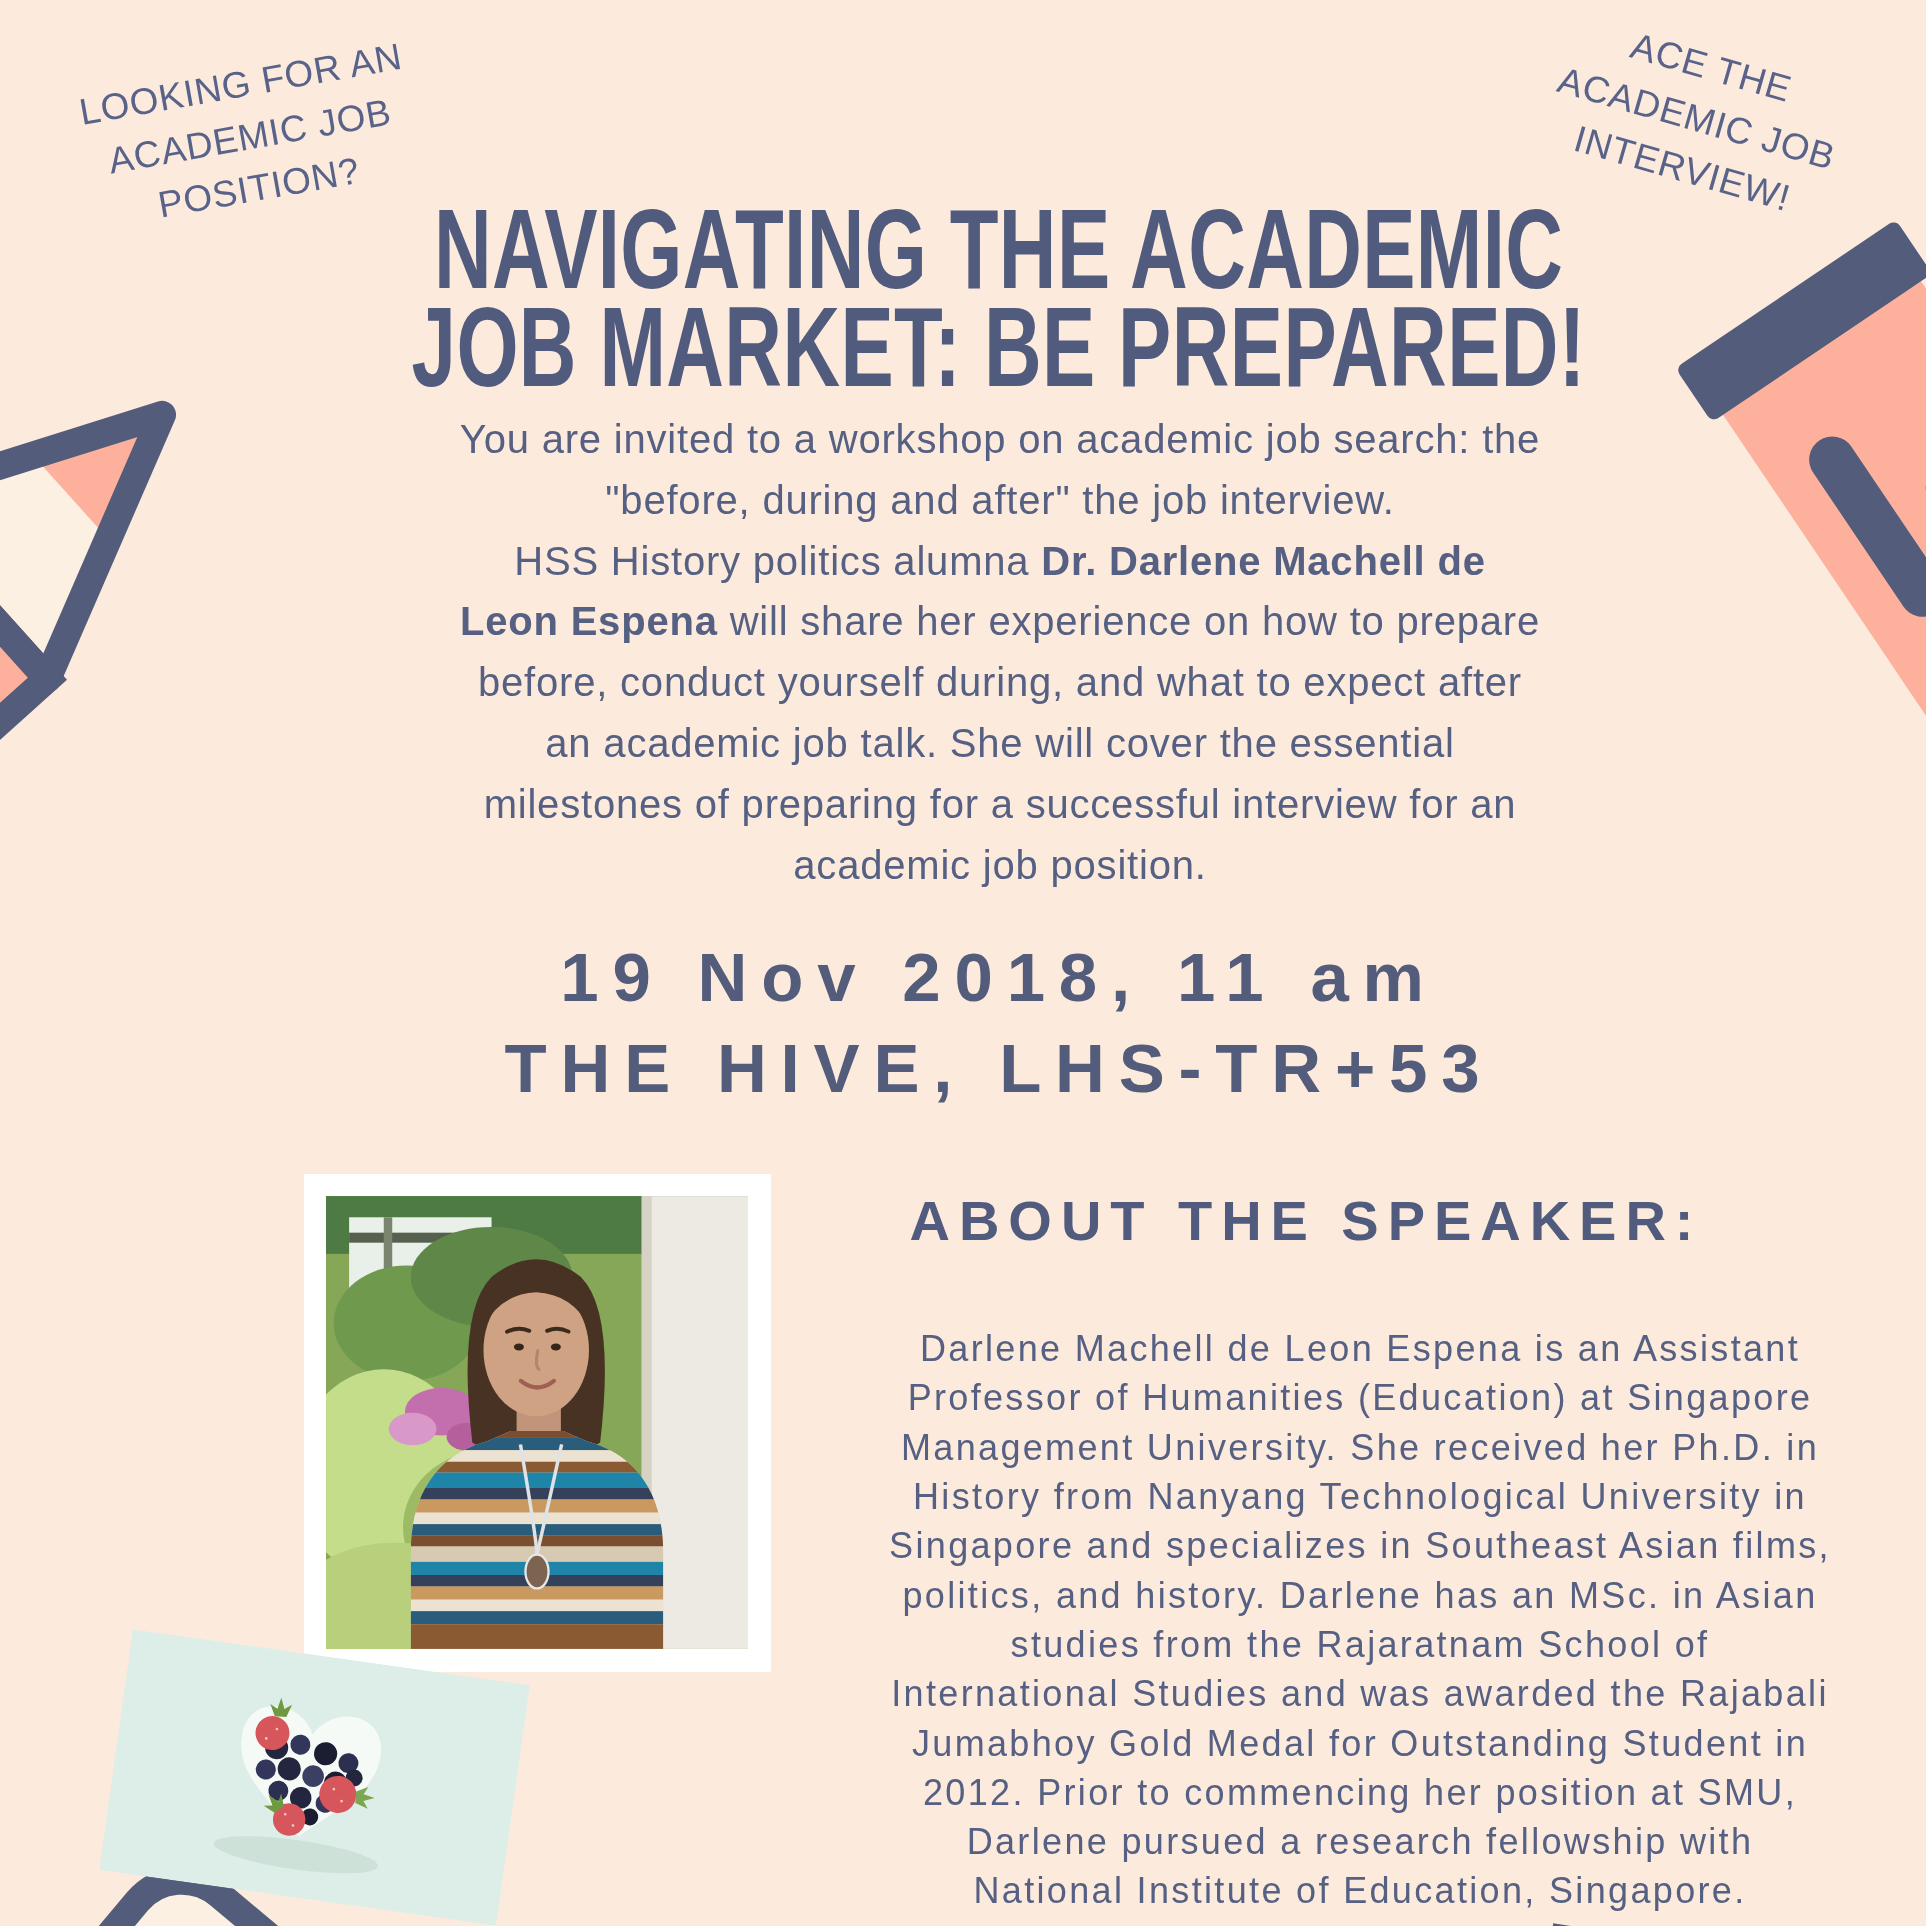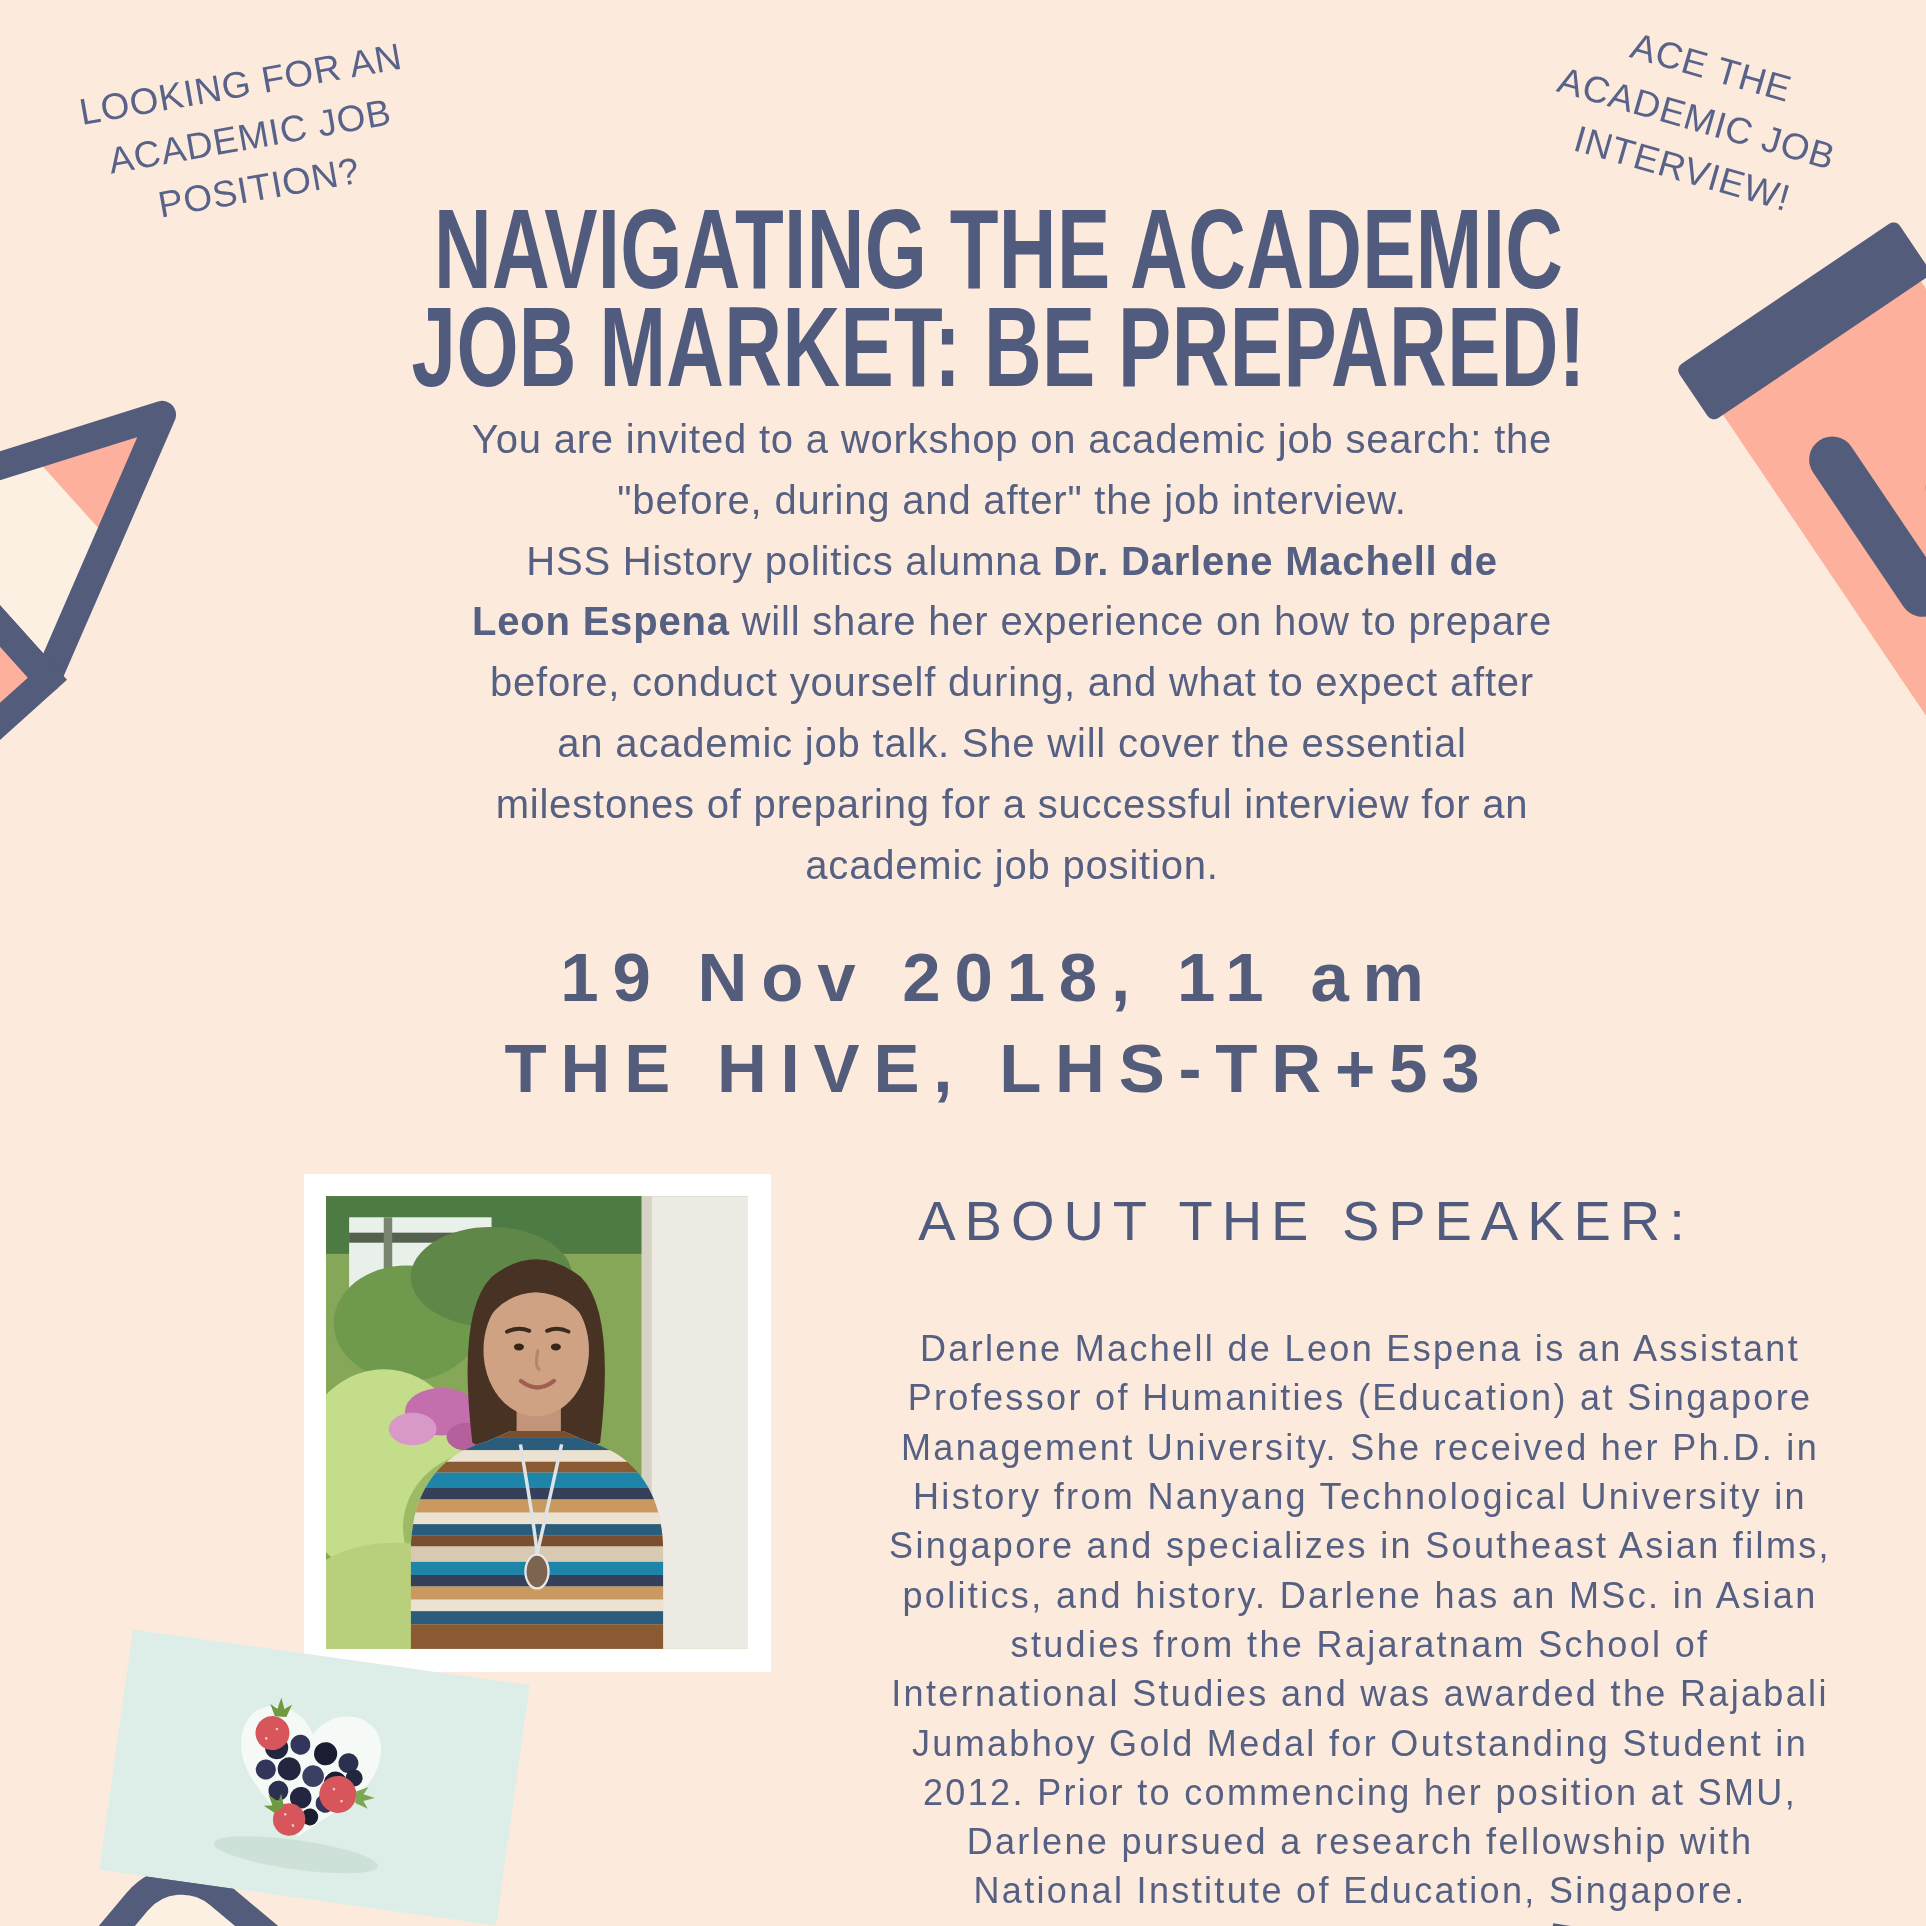--- a/index.html
+++ b/index.html
@@ -10,30 +10,30 @@
   .tagline{position:absolute;z-index:2;text-align:center;white-space:pre-line;
            font-size:37px;line-height:1.42;letter-spacing:.02em;font-weight:400;color:#59638a;}
   .tagline-left{left:40px;top:58px;width:420px;transform:rotate(-10deg);}
   .tagline-right{left:1448px;top:40px;width:497px;transform:rotate(16deg);}
   
   .title{position:absolute;z-index:2;left:0;top:200px;width:100%;margin:0;text-align:center;}
   .title .cond{display:inline-block;transform:scaleX(.70);transform-origin:50% 0;
                white-space:pre-line;font-weight:700;font-size:114px;line-height:.86;
                letter-spacing:.005em;color:#515b7e;}
   
-  .intro{position:absolute;z-index:2;left:332px;top:409px;width:1360px;text-align:center;
+  .intro{position:absolute;z-index:2;left:320px;top:409px;width:1360px;text-align:center;
          font-size:40px;line-height:1.52;letter-spacing:.02em;color:#566083;}
   .intro p{margin:0;white-space:pre-line;}
   .intro strong{font-weight:700;}
   
   .event{position:absolute;z-index:2;left:0;top:932px;width:100%;text-align:center;
          font-weight:700;font-size:69px;line-height:1.32;letter-spacing:.2em;color:#535c7a;}
   
   .about{position:absolute;z-index:2;left:782px;top:1188px;width:1048px;margin:0;text-align:center;
-         font-weight:400;font-size:56px;letter-spacing:.16em;color:#515b7e;}
+         font-weight:700;font-size:56px;letter-spacing:.16em;color:#515b7e;}
   .bio{position:absolute;z-index:2;left:786px;top:1324px;width:1148px;text-align:center;
        font-size:36px;line-height:1.37;letter-spacing:.065em;white-space:pre-line;color:#566083;}
   
   .photo-frame{position:absolute;z-index:2;left:304px;top:1174px;width:422px;height:453px;
                background:#ffffff;padding:22.3px;}
   .photo-frame svg{display:block;width:422px;height:453px;}
   
   .mint-photo{position:absolute;z-index:2;left:114px;top:1656px;width:401px;height:243px;
               transform:rotate(8deg);}
   .mint-photo svg{display:block;width:401px;height:243px;}

